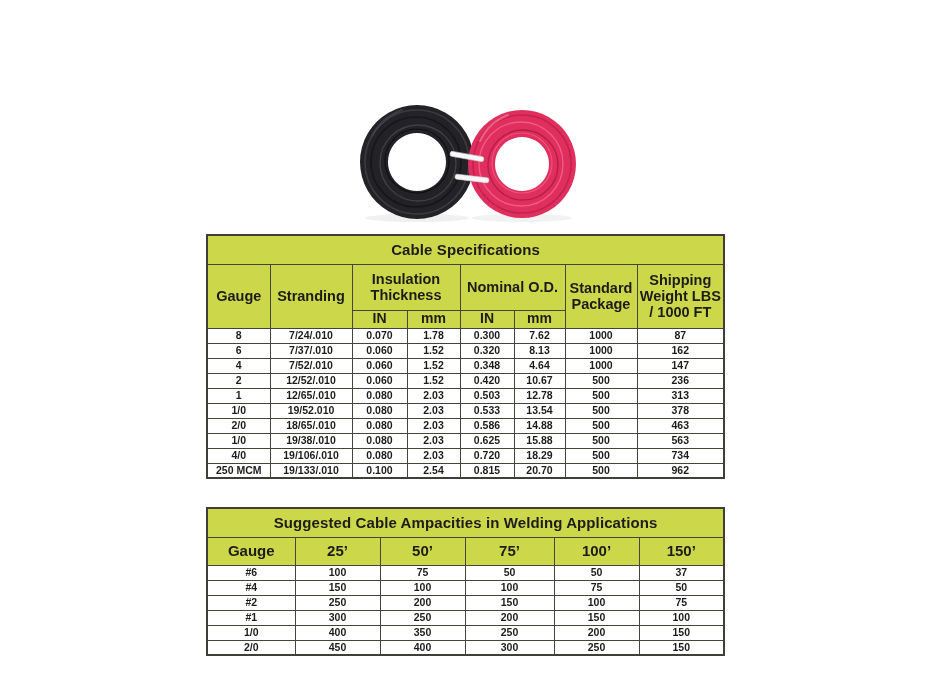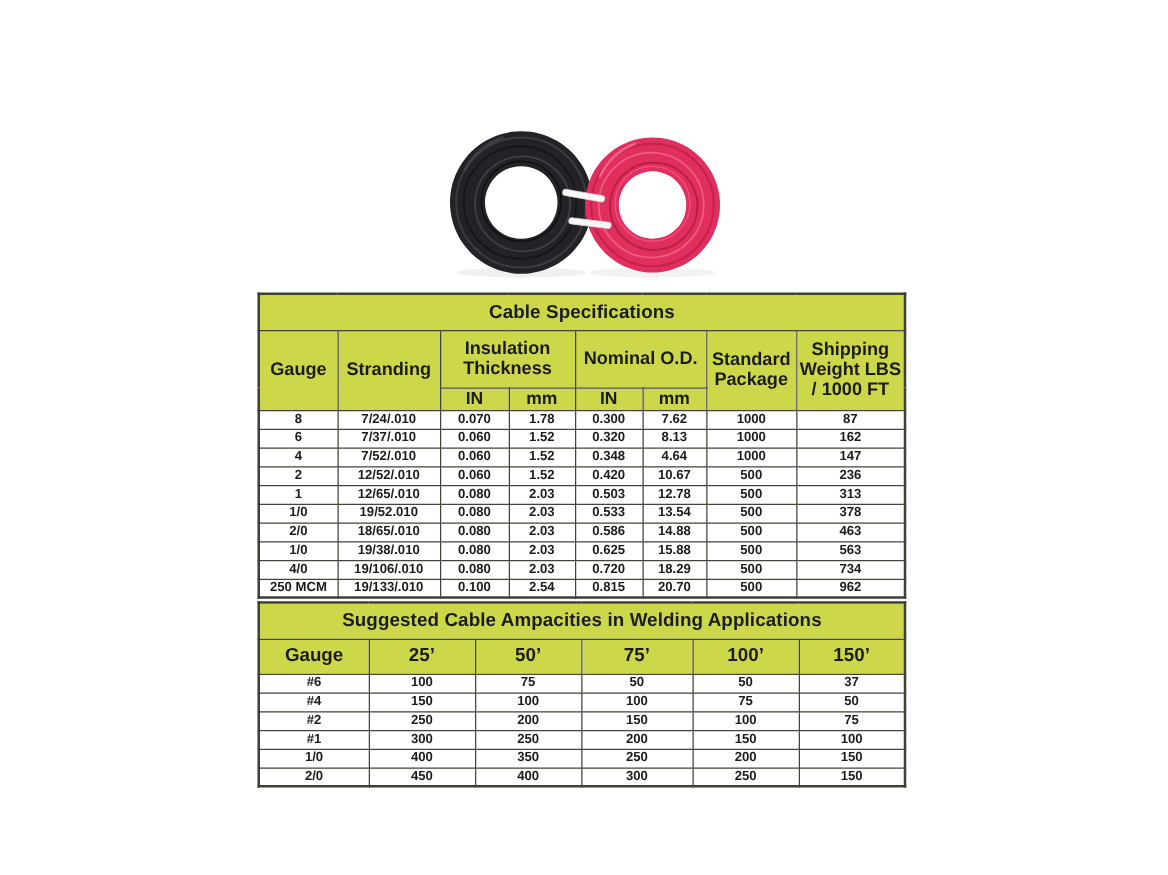--- a/index.html
+++ b/index.html
@@ -48,21 +48,21 @@
   #spec-table .hdr-sub th  { font-size: 14px;  height: 18px; }
   #spec-table tbody td {
     height: 15px;
     font-size: 10.5px;
     font-weight: 700;
     background: #ffffff;
     line-height: 1;
   }
 
   
-  #amp-table { left: 206px; top: 465px; border-radius: 32px; }
+  #amp-table { left: 206px; top: 491px; border-radius: 32px; }
   #amp-table table { width: 517px; }
   #amp-table .hdr-main th { font-size: 15px; height: 28px; }
   #amp-table tbody td {
     height: 15px;
     font-size: 10.5px;
     font-weight: 700;
     background: #ffffff;
     line-height: 1;
   }
 </style>

